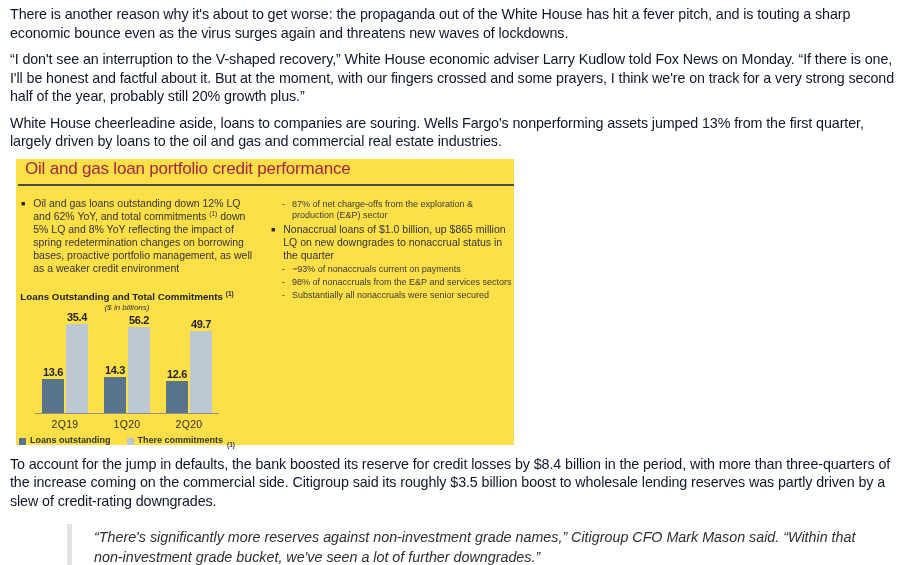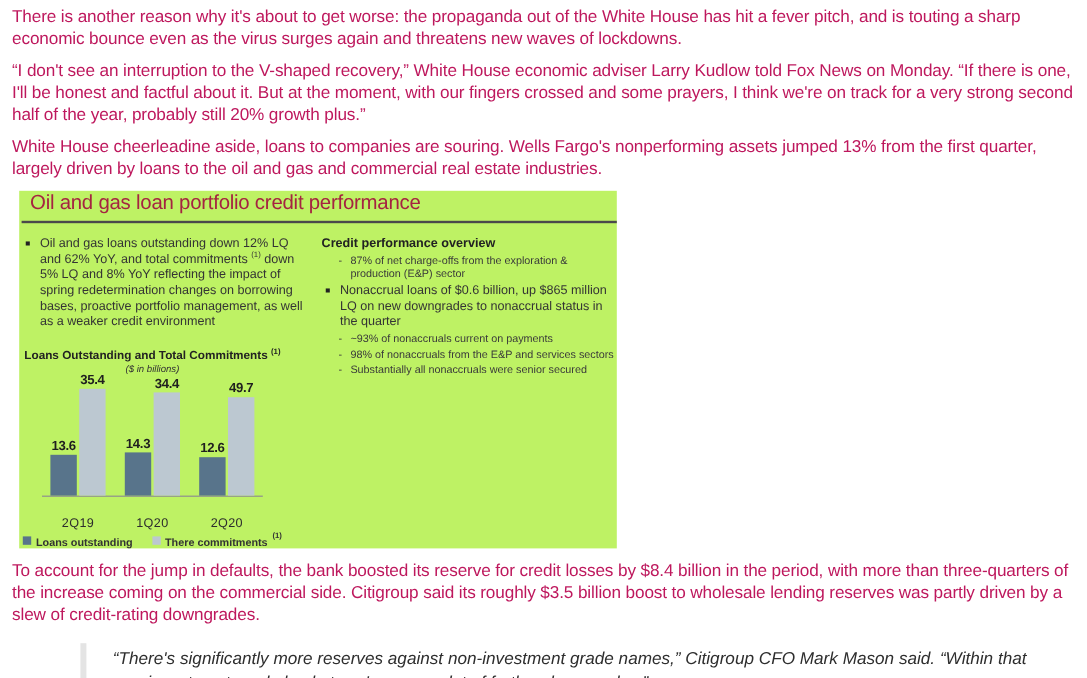--- a/index.html
+++ b/index.html
@@ -6,33 +6,33 @@
   html,body { background:#ffffff; }
   body {
     width:906px; height:565px; overflow:hidden;
     font-family:"Liberation Sans", sans-serif;
     color:#2e2e2e;
     padding:5px 8px 0 10px;
   }
   
   .para {
     font-size:14.3px; line-height:18.5px; letter-spacing:-0.1px;
-    margin-bottom:8px; color:#be185d;
+    margin-bottom:8px; color:#0f172a;
   }
   .closing { margin-top:0; }
   blockquote.pullquote {
     margin:14px 0 0 57px;
     border-left:5px solid #e4e4e4;
     padding:3px 30px 14px 22px;
     font-style:italic;
     font-size:14.3px; line-height:20px; color:#2e2e2e;
   }
   
   .slide {
-    width:498px; margin:7px 0 10px 6px; background:#bef264;
+    width:498px; margin:7px 0 10px 6px; background:#fde047;
   }
   .slide-title {
     font-size:17px; letter-spacing:-0.2px;
     padding-left:9px; margin-bottom:5px;
   }
   .slide-rule { border:none; border-top:2px solid #4a4a4a; margin:0 0 11px 2px; }
   .slide-cols { display:flex; gap:13px; padding-left:2px; }
   .col-left  { width:237px; }
   .col-right { width:246px; }
   .sbullet { display:flex; gap:8px; font-size:10.5px; line-height:13px; color:#343434; }
@@ -49,25 +49,25 @@
   .plot {
     width:184px; margin:0 auto; height:96px;
     display:flex; justify-content:space-between; align-items:flex-end;
     border-bottom:1px solid #8f8f8f; padding:0 7px;
   }
   .bar-group { display:flex; align-items:flex-end; gap:2px; }
   .bar-wrap { display:flex; flex-direction:column; align-items:center; }
   .bar-val { font-size:11px; font-weight:bold; color:#1f1f1f; margin-bottom:1px; letter-spacing:-0.3px; }
   .bar { width:22px; }
   .cat-row {
-    width:184px; margin:16px auto 0; display:flex; justify-content:space-between; padding:0 7px;
+    width:184px; margin:4px auto 0; display:flex; justify-content:space-between; padding:0 7px;
   }
   .cat-row span { width:46px; text-align:center; font-size:10.5px; color:#2d2d2d; letter-spacing:0.3px; }
   .legend { display:flex; justify-content:center; gap:16px; margin-top:5px; }
-  .legend-item { display:flex; align-items:flex-start; gap:4px; font-size:9px; font-weight:bold; color:#333; }
+  .legend-item { display:flex; align-items:flex-end; gap:4px; font-size:9px; font-weight:bold; color:#333; }
   .legend-swatch { width:7px; height:7px; display:inline-block; }
 </style>
 </head>
 <body>
 
 <p class="para">There is another reason why it's about to get worse: the propaganda out of the White House has hit a fever pitch, and is touting a sharp economic bounce even as the virus surges again and threatens new waves of lockdowns.</p>
 <p class="para">“I don't see an interruption to the V-shaped recovery,” White House economic adviser Larry Kudlow told Fox News on Monday. “If there is one, I'll be honest and factful about it. But at the moment, with our fingers crossed and some prayers, I think we're on track for a very strong second half of the year, probably still 20% growth plus.”</p>
 <p class="para">White House cheerleadine aside, loans to companies are souring. Wells Fargo's nonperforming assets jumped 13% from the first quarter, largely driven by loans to the oil and gas and commercial real estate industries.</p>
 
 <div class="slide">
@@ -94,21 +94,21 @@
                 <span class="bar-val">35.4</span>
                 <div class="bar" style="height: 89px; background: rgb(188, 200, 209);"></div>
               </div>
             </div>
             <div class="bar-group">
               <div class="bar-wrap">
                 <span class="bar-val">14.3</span>
                 <div class="bar" style="height: 36px; background: rgb(88, 116, 139);"></div>
               </div>
               <div class="bar-wrap">
-                <span class="bar-val">34.4</span>
+                <span class="bar-val">56.2</span>
                 <div class="bar" style="height: 86px; background: rgb(188, 200, 209);"></div>
               </div>
             </div>
             <div class="bar-group">
               <div class="bar-wrap">
                 <span class="bar-val">12.6</span>
                 <div class="bar" style="height: 32px; background: rgb(88, 116, 139);"></div>
               </div>
               <div class="bar-wrap">
                 <span class="bar-val">49.7</span>
@@ -129,29 +129,28 @@
             <span class="legend-item">
               <span class="legend-swatch" style="background: rgb(188, 200, 209);"></span>
               <span>There commitments</span>
               <sup class="s1">(1)</sup>
             </span>
           </div>
       </div>
     </div>
 
     <div class="col-right">
-      <div class="hdr">Credit performance overview</div>
 
       <div class="ssub">
         <span class="marker">-</span>
         <span>87% of net charge-offs from the exploration &amp; production (E&amp;P) sector</span>
       </div>
       <div class="sbullet">
         <span class="marker">■</span>
-        <span>Nonaccrual loans of $0.6 billion, up $865 million LQ on new downgrades to nonaccrual status in the quarter</span>
+        <span>Nonaccrual loans of $1.0 billion, up $865 million LQ on new downgrades to nonaccrual status in the quarter</span>
       </div>
       <div class="ssub">
         <span class="marker">-</span>
         <span>~93% of nonaccruals current on payments</span>
       </div>
       <div class="ssub">
         <span class="marker">-</span>
         <span>98% of nonaccruals from the E&amp;P and services sectors</span>
       </div>
       <div class="ssub">

